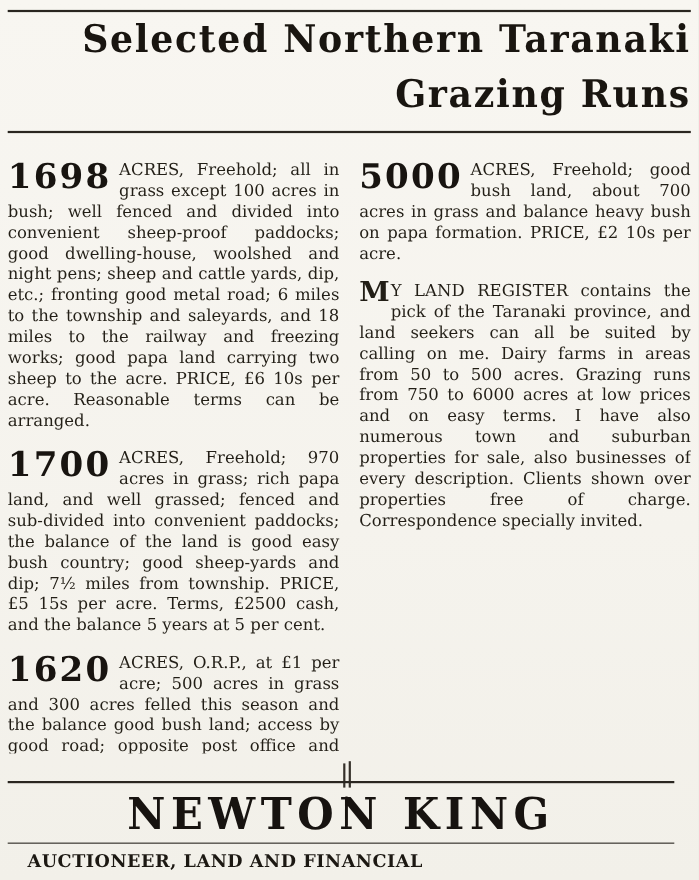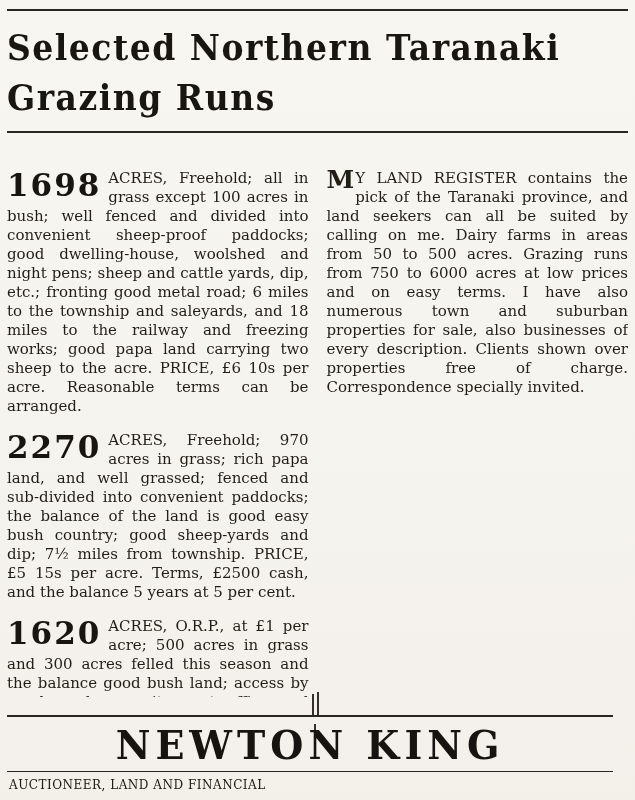--- a/index.html
+++ b/index.html
@@ -16,21 +16,21 @@
     background: linear-gradient(180deg, #f8f6f1 0%, #f5f3ed 60%, #f2f0e9 100%);
     overflow: hidden;
   }
   .rule {
     border: 0;
     border-top: 2px solid #2a2620;
   }
   .rule-top { margin-top: 9px; }
   .rule-thin { border-top-width: 1.5px; }
 
-  .masthead { text-align: left; padding: 12px 0 9px; }
+  .masthead { text-align: right; padding: 0 0 9px; }
   .title-line {
     font-size: 33px;
     font-weight: bold;
     letter-spacing: 1.5px;
     line-height: 1.5;
     color: #191510;
     transform: scaleY(1.05);
   }
 
   .columns {
@@ -39,21 +39,20 @@
     margin-top: 24px;
     height: 540px;
     overflow: hidden;
   }
   .col {
     flex: 1 1 0;
     font-size: 15px;
     line-height: 19px;
     text-align: justify;
     color: #221e16;
-    margin-top: 12px;
   }
   .listing { margin-bottom: 15px; }
   .listing::after { content: ""; display: block; clear: both; }
   .big-num {
     float: left;
     font-size: 31px;
     font-weight: bold;
     line-height: 31px;
     letter-spacing: 2px;
     margin: 1px 7px 0 0;
@@ -88,25 +87,26 @@
     font-weight: bold;
     letter-spacing: 5px;
     line-height: 1.15;
     padding: 6px 0 4px;
     color: #171310;
     transform: scaleY(1.05);
   }
   .footer-row {
     display: flex;
     justify-content: space-between;
-    font-size: 12px;
-    font-weight: normal;
+    font-size: 16px;
+    font-weight: bold;
     letter-spacing: 0.5px;
     padding: 6px 2px 8px;
     color: #1c1812;
+    margin-left: 16px;
   }
 </style>
 </head>
 <body>
 
 <div class="paper">
 
   <div class="rule rule-top"></div>
 
   <header class="masthead">
@@ -117,30 +117,34 @@
   <div class="rule"></div>
 
   <main class="columns">
 
     <section class="col">
       <p class="listing">
         <span class="big-num">1698</span>
         <span class="listing-text">ACRES, Freehold; all in grass except 100 acres in bush; well fenced and divided into convenient sheep-proof paddocks; good dwelling-house, woolshed and night pens; sheep and cattle yards, dip, etc.; fronting good metal road; 6 miles to the township and saleyards, and 18 miles to the railway and freezing works; good papa land carrying two sheep to the acre. PRICE, £6 10s per acre. Reasonable terms can be arranged.</span>
       </p>
       <p class="listing">
-        <span class="big-num">2270</span>
+        <span class="big-num">1700</span>
         <span class="listing-text">ACRES, Freehold; 970 acres in grass; rich papa land, and well grassed; fenced and sub-divided into convenient paddocks; the balance of the land is good easy bush country; good sheep-yards and dip; 7½ miles from township. PRICE, £5 15s per acre. Terms, £2500 cash, and the balance 5 years at 5 per cent.</span>
       </p>
       <p class="listing">
         <span class="big-num">1620</span>
         <span class="listing-text">ACRES, O.R.P., at £1 per acre; 500 acres in grass and 300 acres felled this season and the balance good bush land; access by good road; opposite post office and store;</span>
       </p>
     </section>
 
     <section class="col">
+      <p class="listing">
+        <span class="big-num">5000</span>
+        <span class="listing-text">ACRES, Freehold; good bush land, about 700 acres in grass and balance heavy bush on papa formation. PRICE, £2 10s per acre.</span>
+      </p>
       <p class="listing">
         <span class="lead-cap">M</span>
         <span class="listing-text">Y LAND REGISTER contains the pick of the Taranaki province, and land seekers can all be suited by calling on me. Dairy farms in areas from 50 to 500 acres. Grazing runs from 750 to 6000 acres at low prices and on easy terms. I have also numerous town and suburban properties for sale, also businesses of every description. Clients shown over properties free of charge. Correspondence specially invited.</span>
       </p>
     </section>
 
   </main>
 
   <span class="divider-mark mark-a"></span>
   <span class="divider-mark mark-b"></span>

